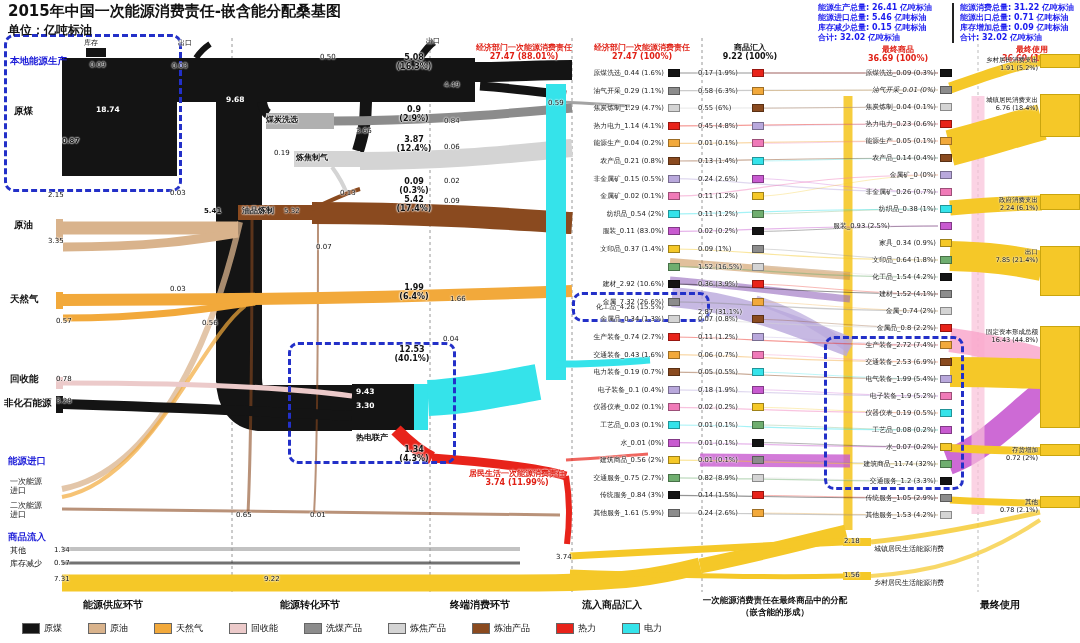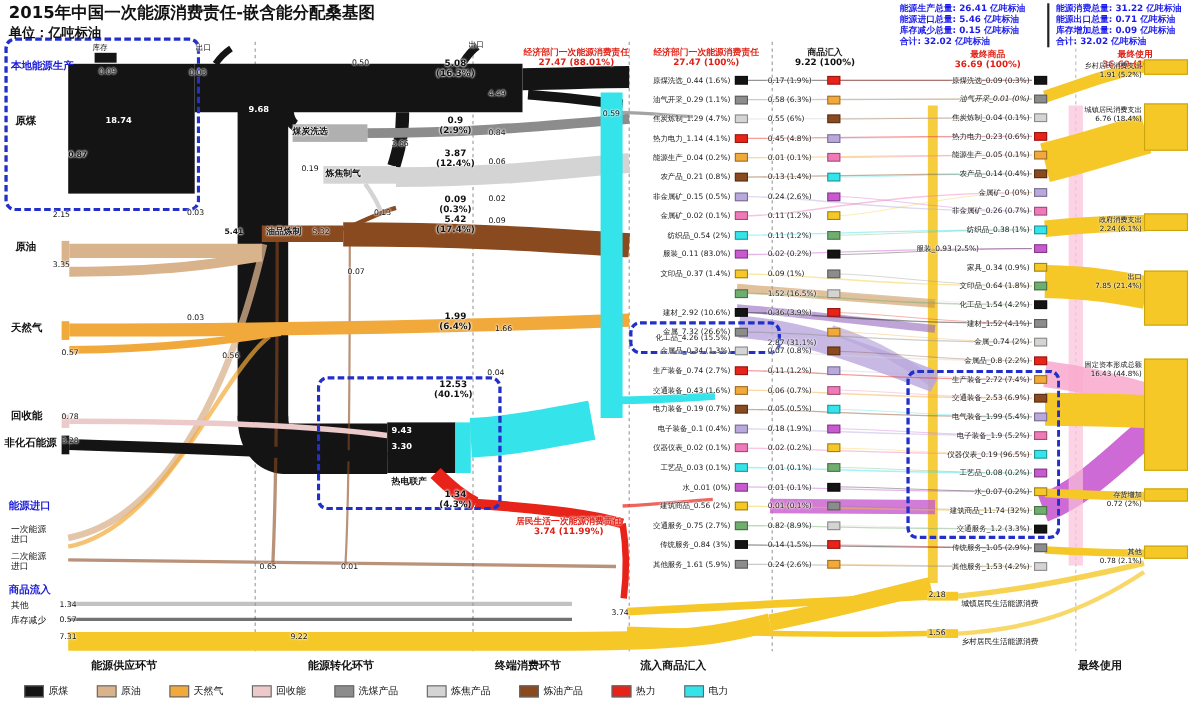--- a/index.html
+++ b/index.html
@@ -435,21 +435,21 @@
       <div class="rowt ra" style="left: 850px; top: 325px; width: 86px;">金属品_0.8 (2.2%)</div>
       <div class="tick" style="left: 940px; top: 324px; background: rgb(232, 35, 26);"></div>
       <div class="rowt ra" style="left: 850px; top: 342px; width: 86px;">生产装备_2.72 (7.4%)</div>
       <div class="tick" style="left: 940px; top: 341px; background: rgb(242, 169, 59);"></div>
       <div class="rowt ra" style="left: 850px; top: 359px; width: 86px;">交通装备_2.53 (6.9%)</div>
       <div class="tick" style="left: 940px; top: 358px; background: rgb(138, 74, 31);"></div>
       <div class="rowt ra" style="left: 850px; top: 376px; width: 86px;">电气装备_1.99 (5.4%)</div>
       <div class="tick" style="left: 940px; top: 375px; background: rgb(185, 168, 220);"></div>
       <div class="rowt ra" style="left: 850px; top: 393px; width: 86px;">电子装备_1.9 (5.2%)</div>
       <div class="tick" style="left: 940px; top: 392px; background: rgb(240, 122, 184);"></div>
-      <div class="rowt ra" style="left: 850px; top: 410px; width: 86px;">仪器仪表_0.19 (96.5%)</div>
+      <div class="rowt ra" style="left: 850px; top: 410px; width: 86px;">仪器仪表_0.19 (0.5%)</div>
       <div class="tick" style="left: 940px; top: 409px; background: rgb(53, 227, 234);"></div>
       <div class="rowt ra" style="left: 850px; top: 427px; width: 86px;">工艺品_0.08 (0.2%)</div>
       <div class="tick" style="left: 940px; top: 426px; background: rgb(200, 90, 208);"></div>
       <div class="rowt ra" style="left: 850px; top: 444px; width: 86px;">水_0.07 (0.2%)</div>
       <div class="tick" style="left: 940px; top: 443px; background: rgb(245, 200, 40);"></div>
       <div class="rowt ra" style="left: 850px; top: 461px; width: 86px;">建筑商品_11.74 (32%)</div>
       <div class="tick" style="left: 940px; top: 460px; background: rgb(111, 174, 111);"></div>
       <div class="rowt ra" style="left: 850px; top: 478px; width: 86px;">交通服务_1.2 (3.3%)</div>
       <div class="tick" style="left: 940px; top: 477px; background: rgb(20, 20, 20);"></div>
       <div class="rowt ra" style="left: 850px; top: 495px; width: 86px;">传统服务_1.05 (2.9%)</div>
@@ -476,20 +476,22 @@
 0.72 (2%)</div>
       <div class="fu-block" style="top: 496px; height: 10px;"></div>
       <div class="fu-label" style="top: 498px;">其他
 0.78 (2.1%)</div>
     </div>
   <div id="stages">
       <div class="stage" style="left: 113px;">能源供应环节</div>
       <div class="stage" style="left: 310px;">能源转化环节</div>
       <div class="stage" style="left: 480px;">终端消费环节</div>
       <div class="stage" style="left: 612px;">流入商品汇入</div>
+      <div class="stage stage-sm" style="left: 775px;">一次能源消费责任在最终商品中的分配
+（嵌含能的形成）</div>
       <div class="stage" style="left: 1000px;">最终使用</div>
     </div>
   <div id="legend">
       <div class="lg">
         <span class="sw" style="background: rgb(20, 20, 20);"></span>
         <span>原煤</span>
       </div>
       <div class="lg">
         <span class="sw" style="background: rgb(217, 179, 140);"></span>
         <span>原油</span>

